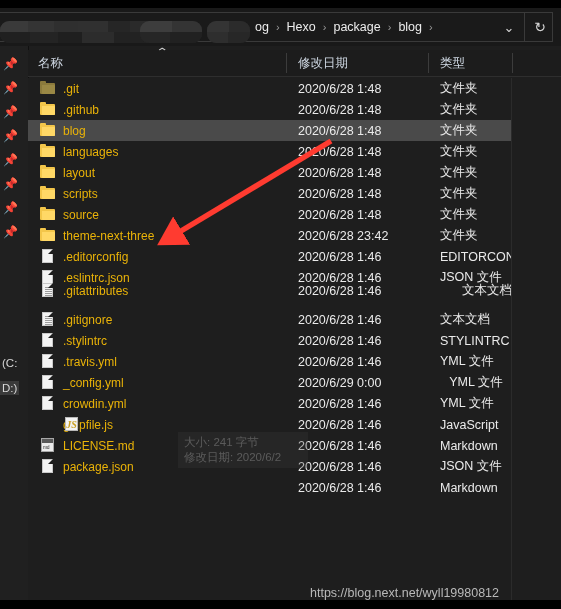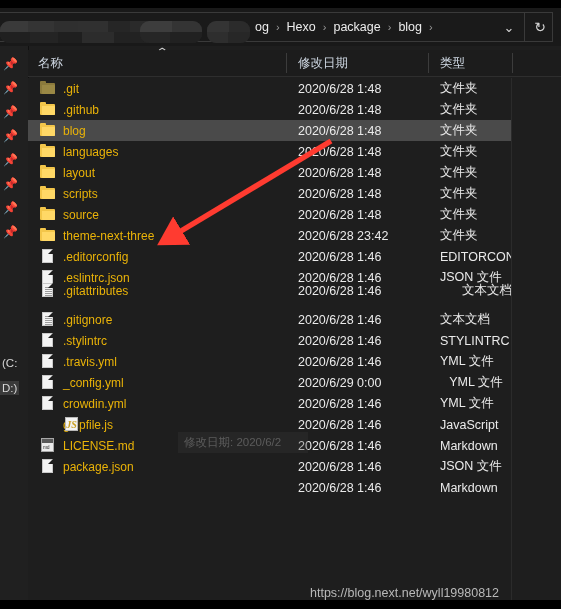--- a/index.html
+++ b/index.html
@@ -629,20 +629,21 @@
           <div class="cell-type">JSON 文件</div>
         </div>
         <div class="row" style="top: 399px;">
           <div class="cell-date">2020/6/28 1:46</div>
           <div class="cell-type">Markdown</div>
         </div>
       </div>
     <div class="vline" style="left:511px;"></div>
 
     <div class="tooltip">
+      <div>大小: 241 字节</div>
       <div>修改日期: 2020/6/2</div>
     </div>
 
     <div class="watermark">https://blog.next.net/wyll19980812</div>
   </div>
 
   <svg class="arrow" viewBox="0 0 561 609" xmlns="http://www.w3.org/2000/svg">
     <defs>
       <marker id="ahead" markerWidth="6" markerHeight="6" refX="1.2" refY="3" orient="auto" markerUnits="strokeWidth">
         <path d="M0,0 L0,6 L5.2,3 z" fill="#ff3b30"></path>

